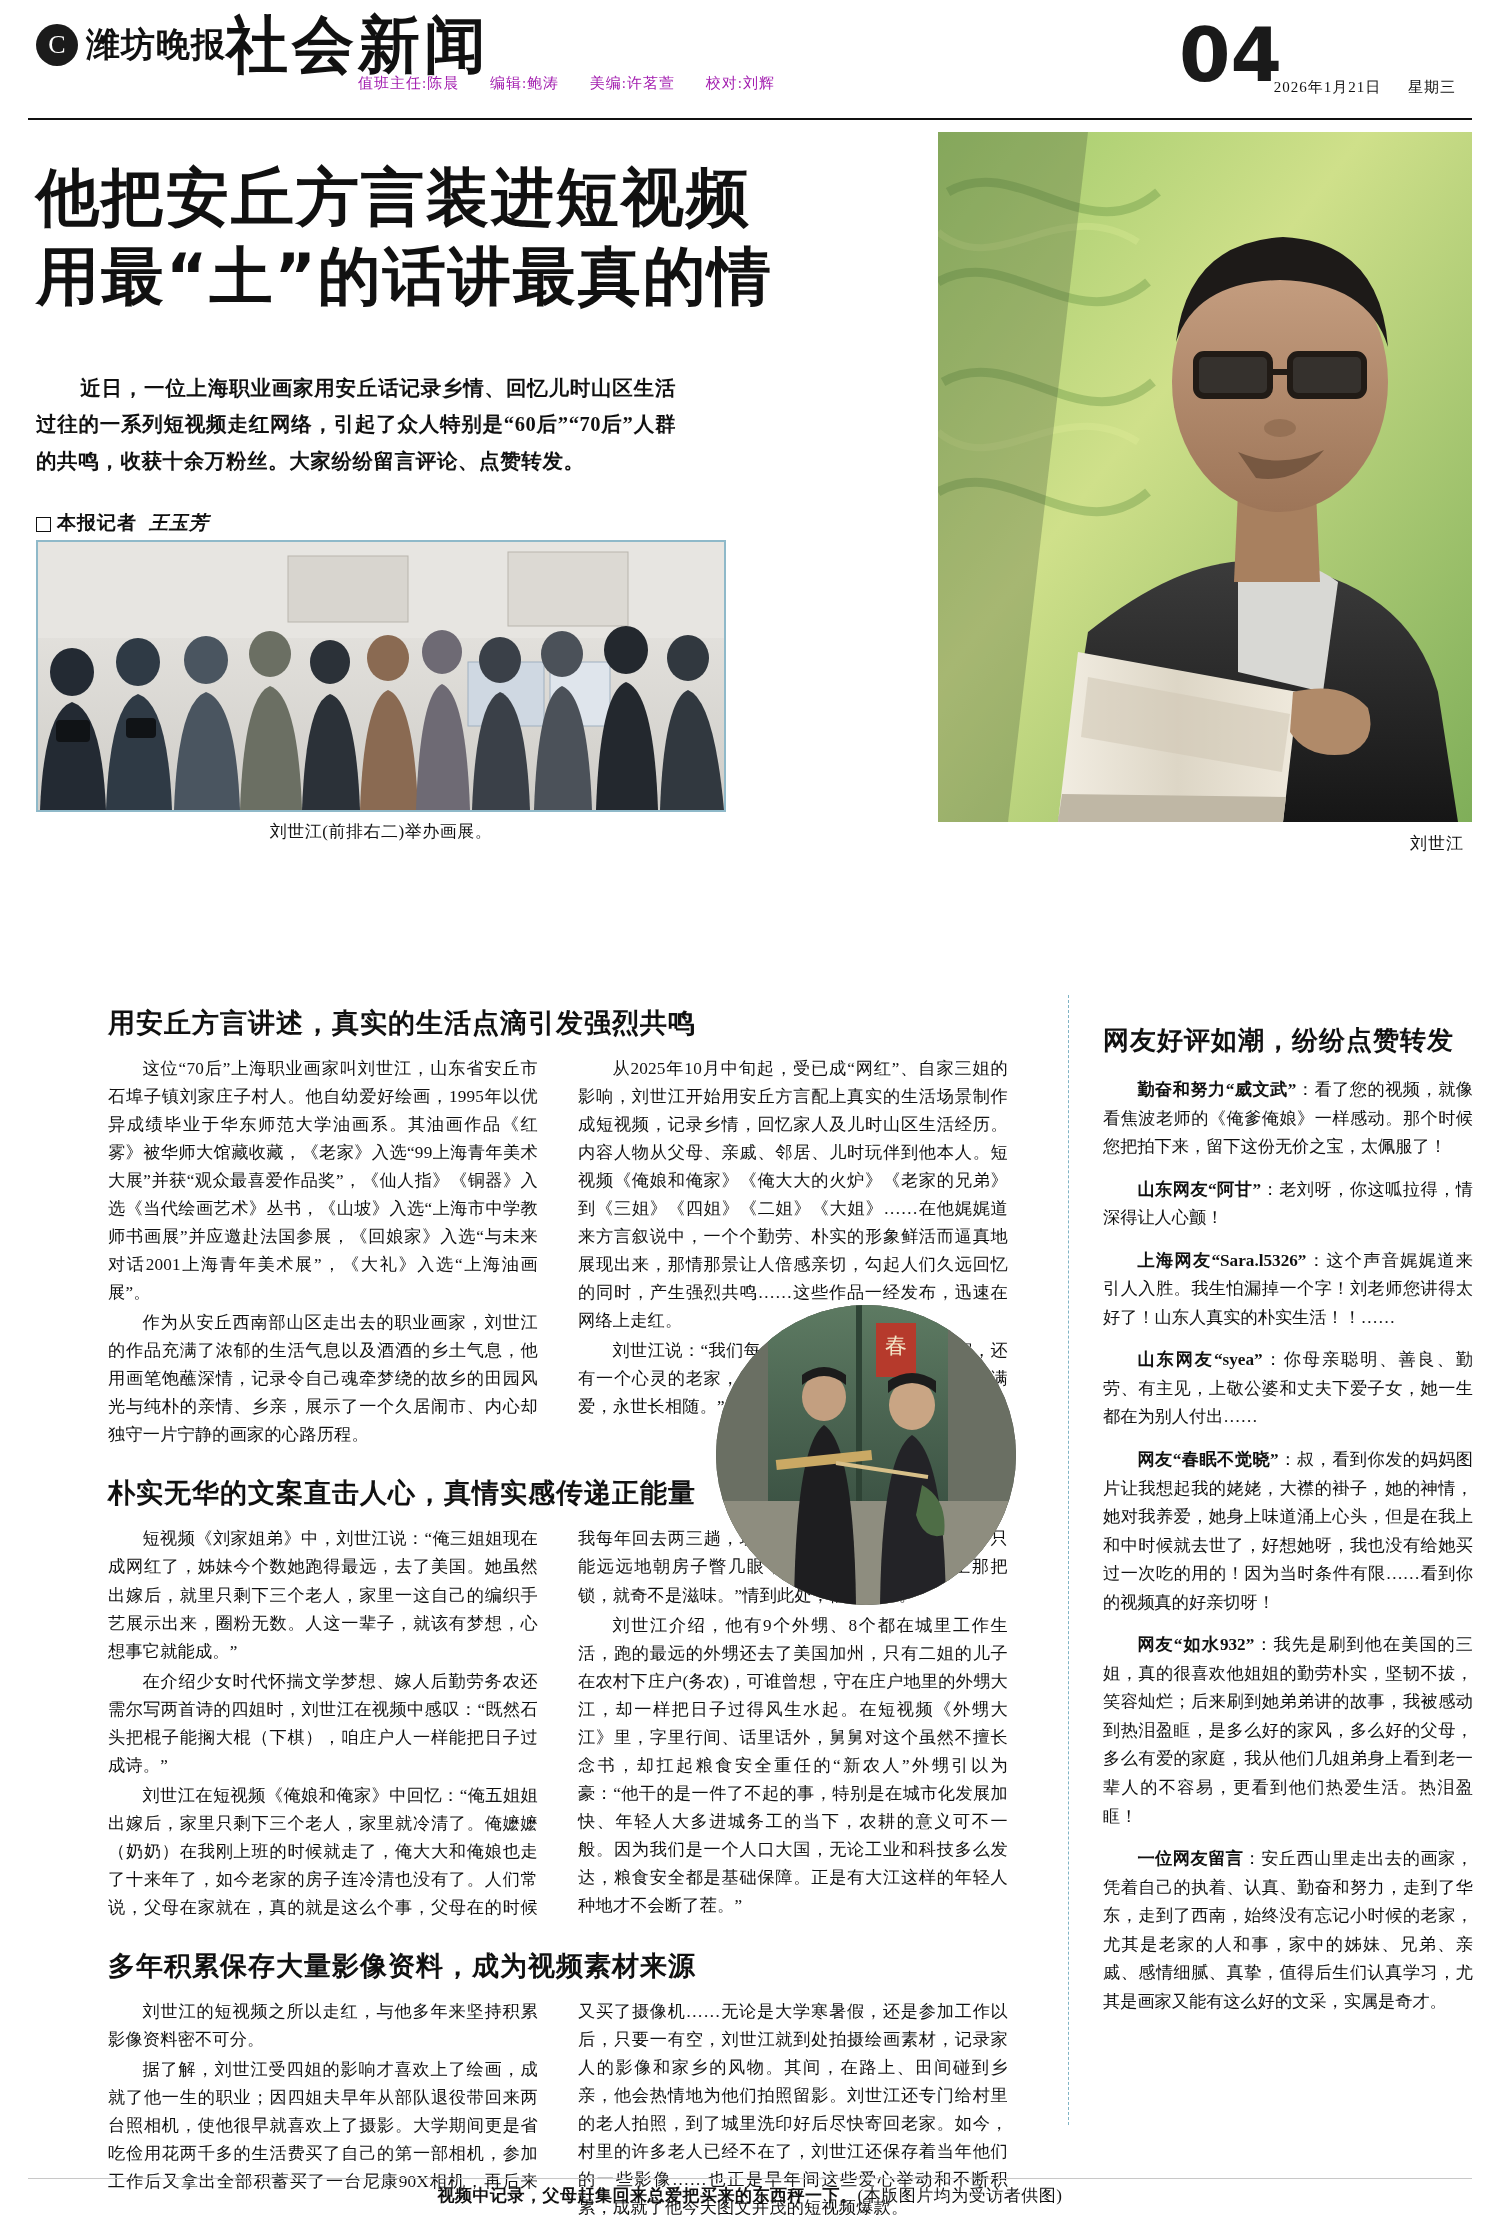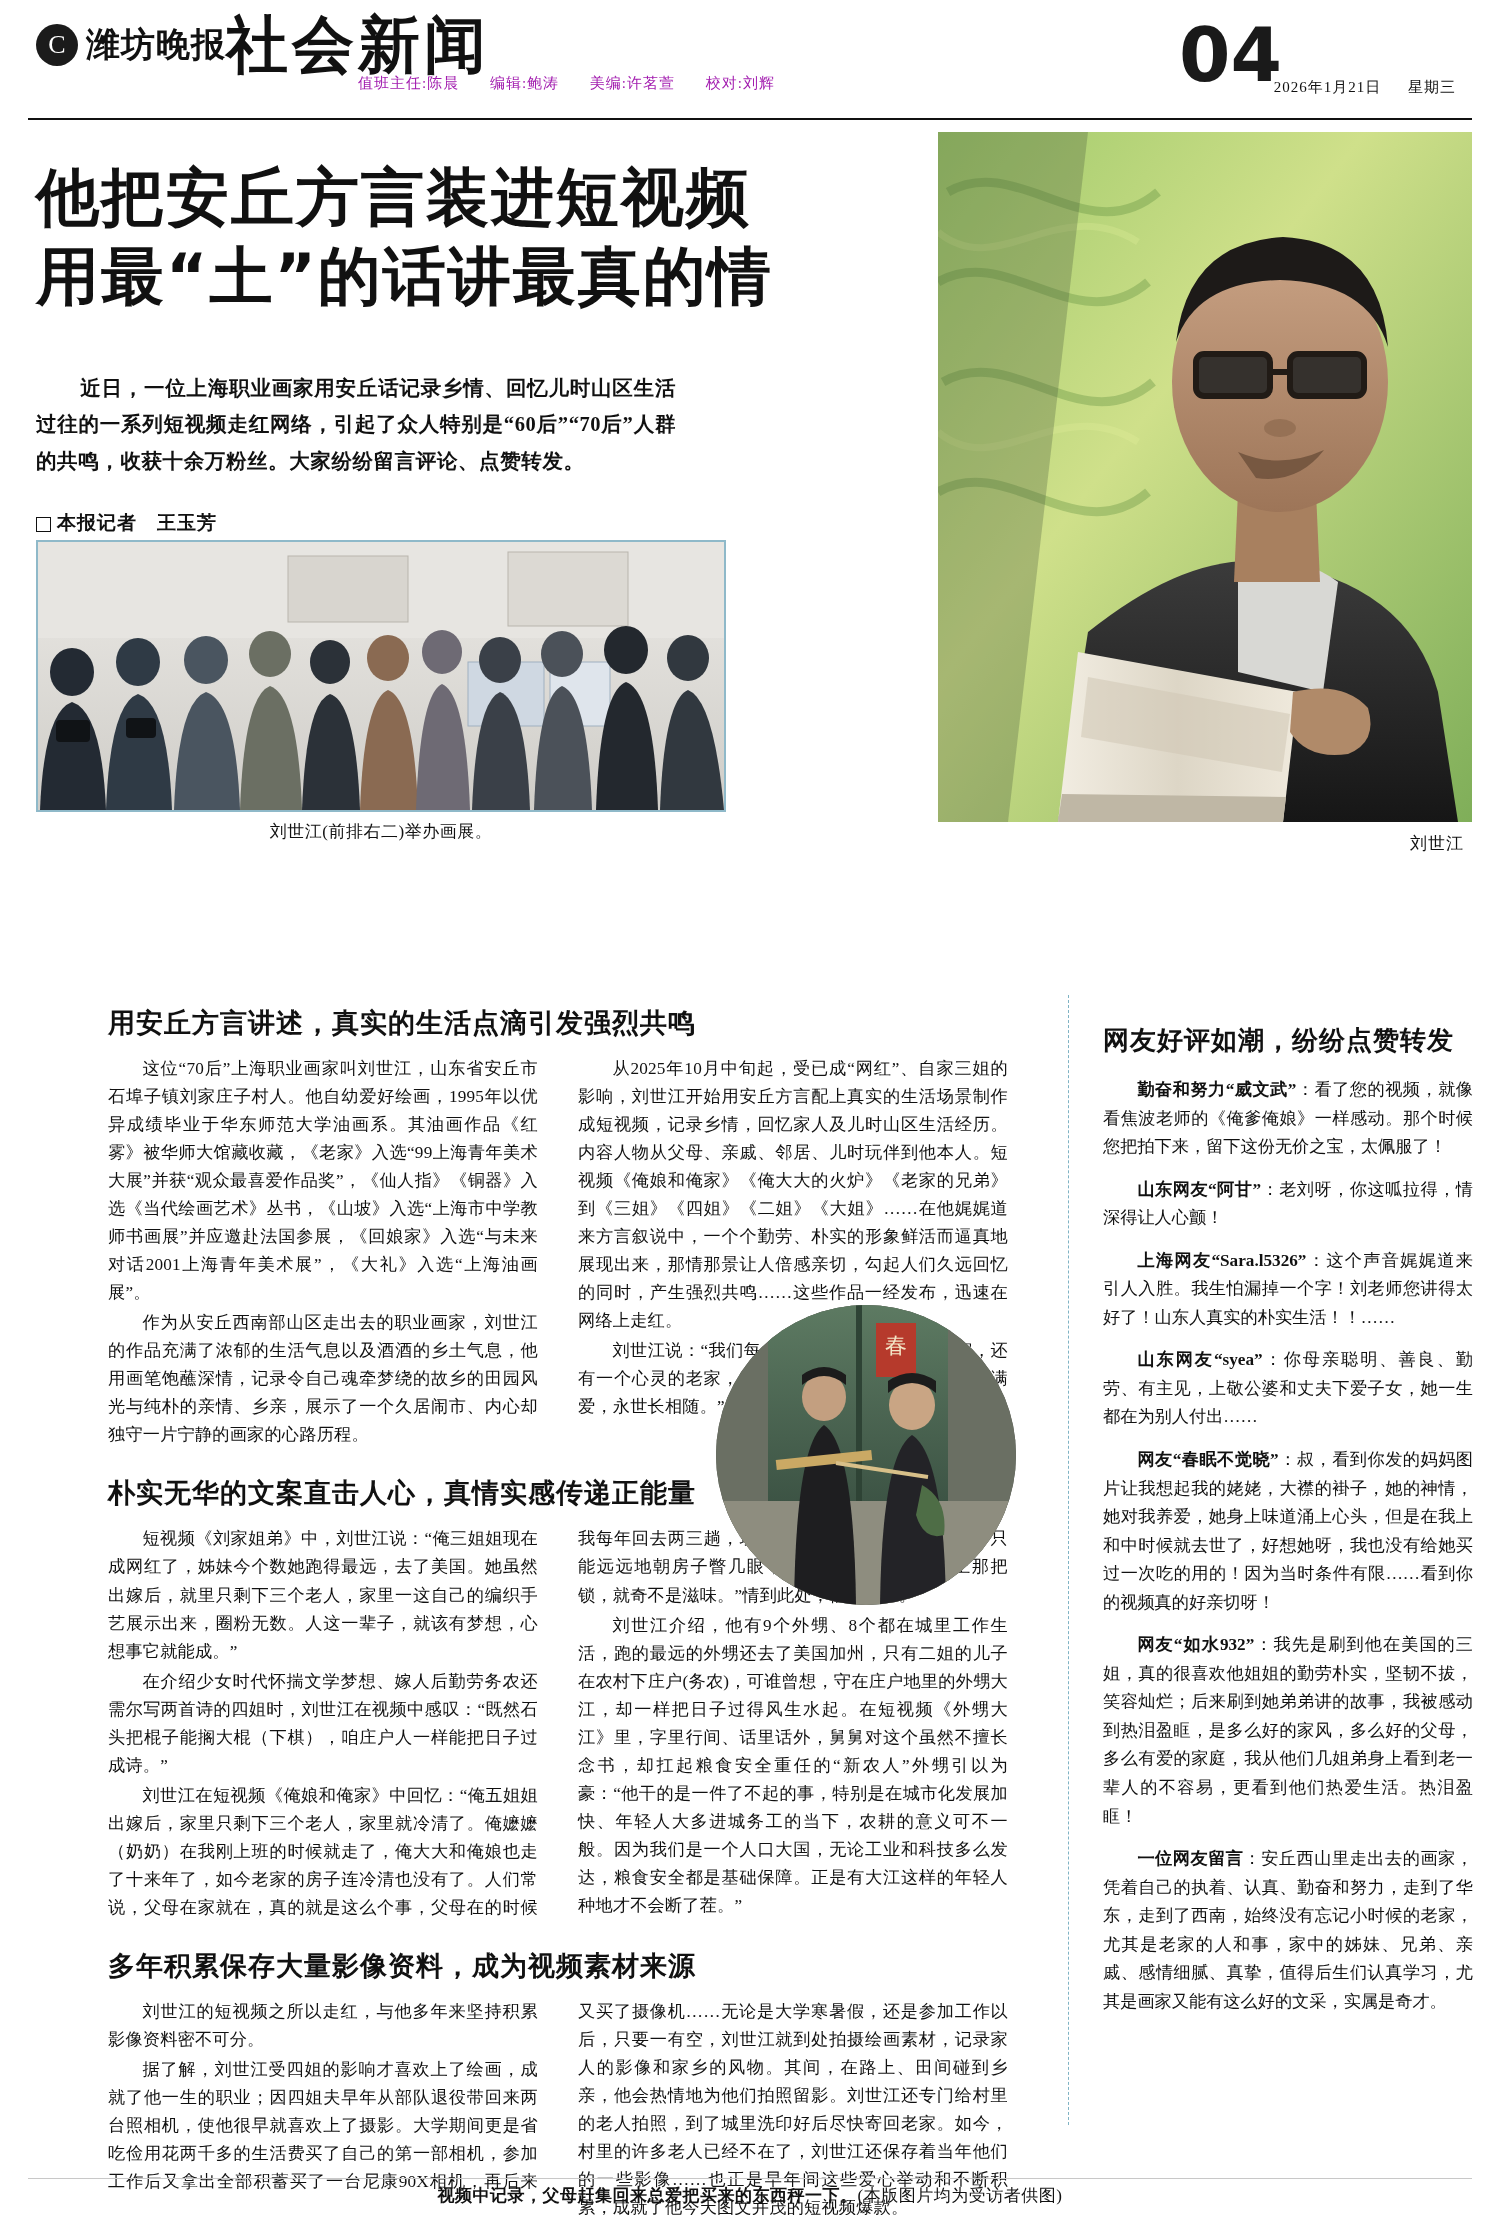--- a/index.html
+++ b/index.html
@@ -137,21 +137,21 @@
     font-weight: bold;
     letter-spacing: 1px;
   }
   .byline .box {
     display: inline-block;
     width: 13px; height: 13px;
     border: 1.4px solid #111;
     margin-right: 6px;
     vertical-align: middle;
   }
-  .byline .name { margin-left: 20px; }
+  .byline .name { margin-left: 12px; font-style: italic; }
 
   
   .portrait {
     position: absolute;
     right: 0px;
     top: 12px;
     width: 534px;
     height: 690px;
     overflow: hidden;
   }

